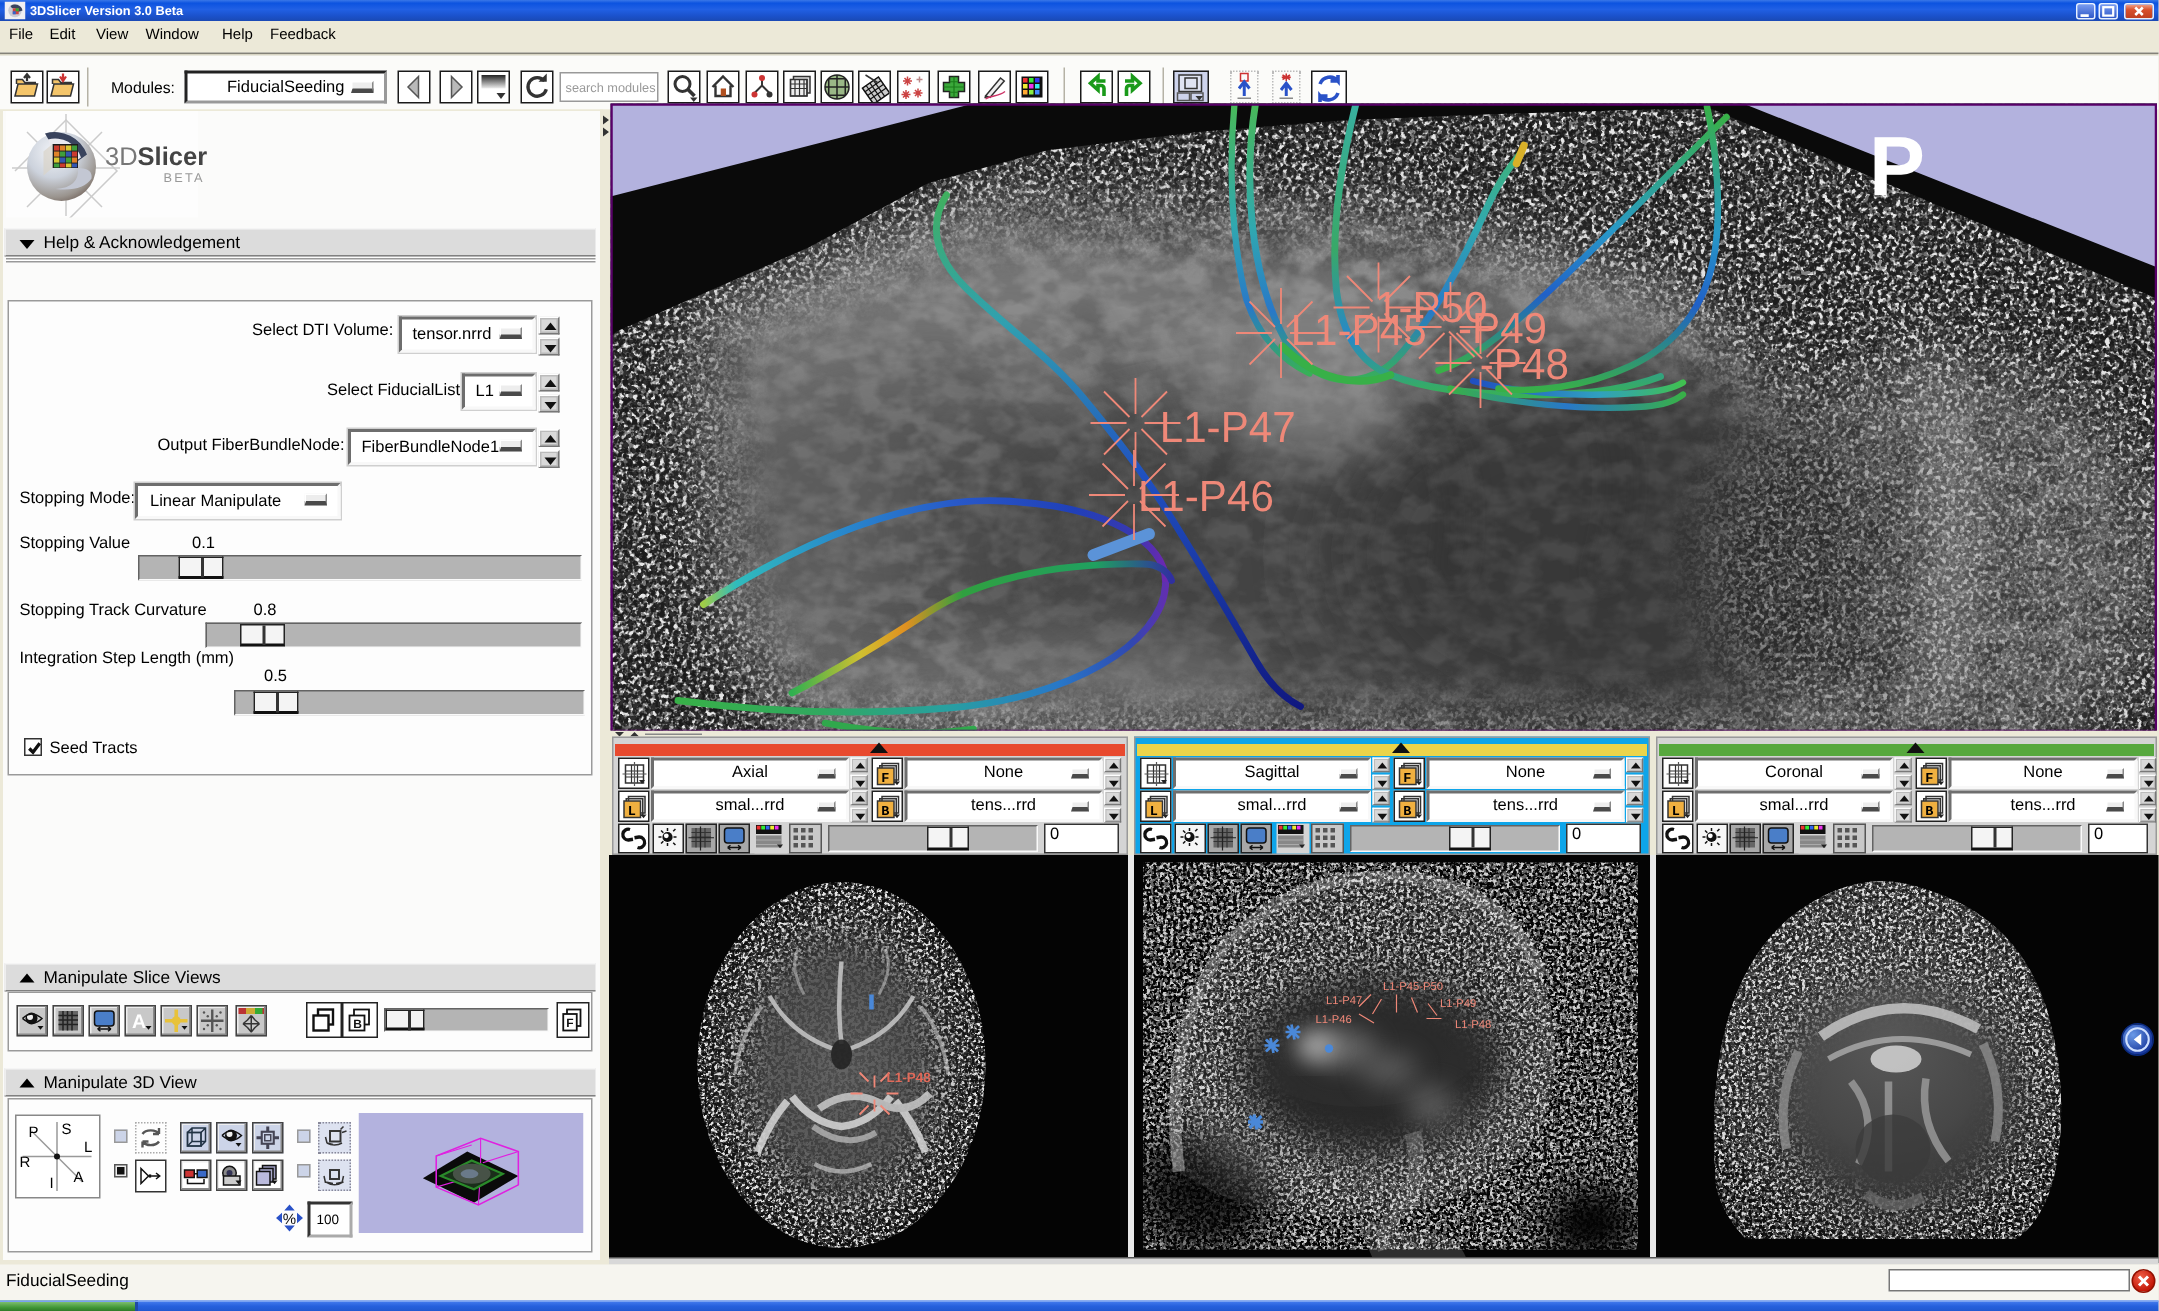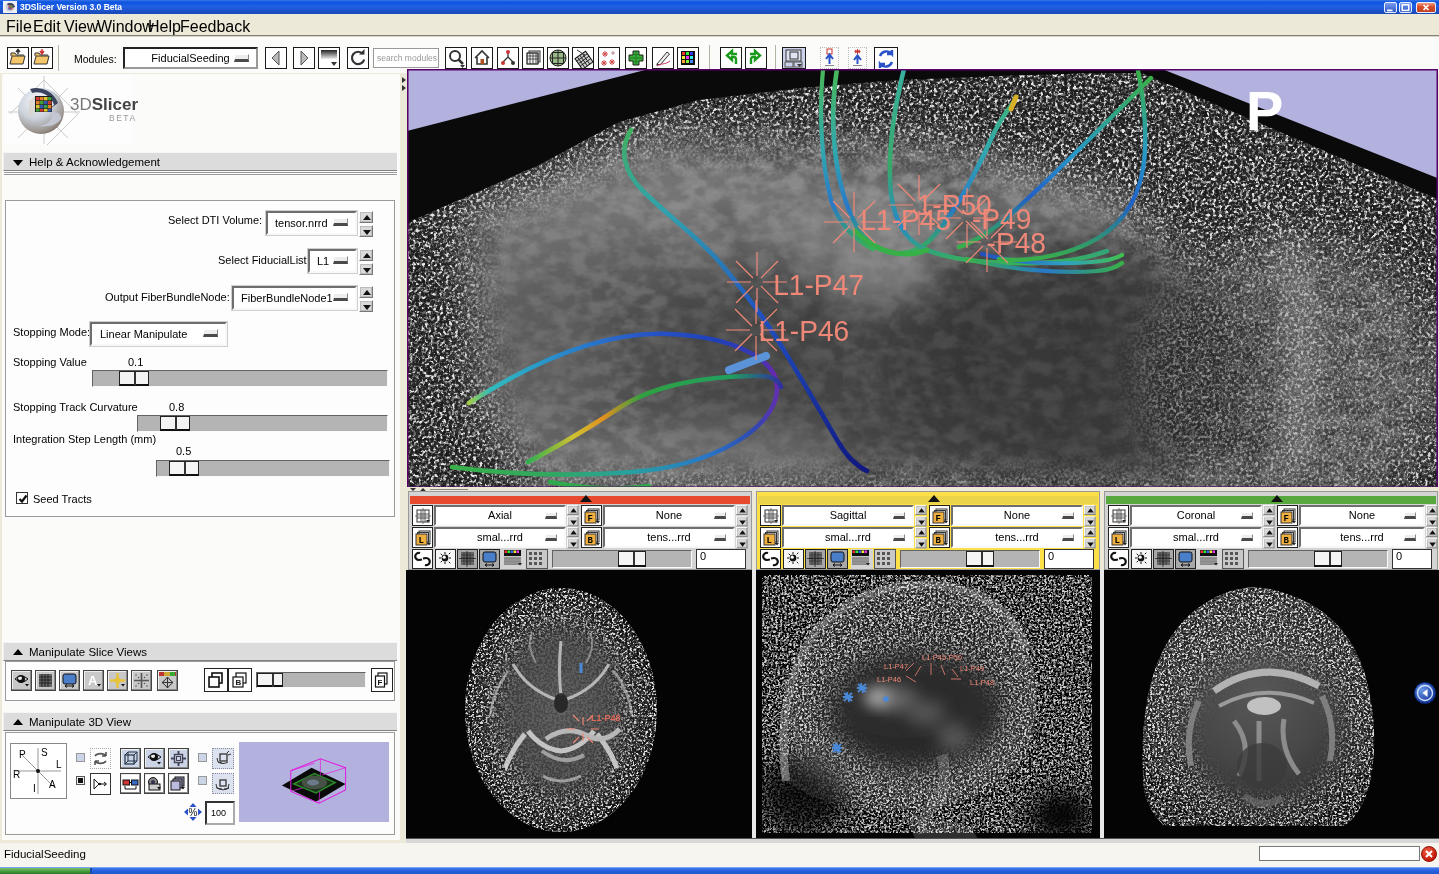--- a/index.html
+++ b/index.html
@@ -1,19 +1,19 @@
 <!DOCTYPE html>
 <html><head><meta charset="utf-8"><style>
 *{margin:0;padding:0;box-sizing:border-box}
 html,body{width:1439px;height:874px;overflow:hidden;background:#ece9d8;font-family:"Liberation Sans",sans-serif}
 #titlebar{position:absolute;left:0;top:0;width:1439px;height:14px;background:linear-gradient(180deg,#3a77e8 0%,#0c53e0 15%,#2160e4 45%,#1b52cc 75%,#1a49b4 100%)}
 #titlebar .ttext{position:absolute;left:20px;top:1.5px;color:#fff;font-size:8.5px;font-weight:bold;letter-spacing:0}
 .tbtn{position:absolute;top:2px;width:13px;height:11px;border:1px solid #e8f0ff;border-radius:2px;color:#fff;overflow:hidden}
 .tbtn svg{position:absolute;left:0;top:0}
-#menubar{position:absolute;left:0;top:14px;width:1439px;height:21px;background:#ece9d8;color:#000;font-size:16px}
+#menubar{position:absolute;left:0;top:14px;width:1439px;height:21px;background:#ece9d8;color:#000;font-size:10px}
 #menubar span{position:absolute;top:4px}
 #toolbar{position:absolute;left:0;top:35px;width:1439px;height:38px;background:#fbfbf9;border-top:2px groove #d8d5c4}
 .tb{position:absolute;top:10px;width:22px;height:22px;border:1px solid #1a1a1a;background:#fff}
 .tbsep{position:absolute;top:8px;width:1px;height:26px;background:#b5b2a5}
 #leftpanel{position:absolute;left:0;top:73px;width:402px;height:770px;background:#ece9d8}
 .hdr{position:absolute;left:3px;width:394px;height:19px;background:#dcdcdc;border-top:1px solid #f5f5f5;border-left:1px solid #eee;border-bottom:1px solid #808080;font-size:11.5px;color:#000}
 .hdr .tri{position:absolute;left:9px;top:7px;width:0;height:0}
 .hdr .txt{position:absolute;left:25px;top:3px}
 .tridown{border-left:5px solid transparent;border-right:5px solid transparent;border-top:6px solid #000}
 .triup{border-left:5px solid transparent;border-right:5px solid transparent;border-bottom:6px solid #000}
@@ -730,21 +730,21 @@
           <rect x="2" y="12" width="3" height="3"></rect>
           <rect x="7" y="12" width="3" height="3"></rect>
           <rect x="12" y="12" width="3" height="3"></rect>
         </g>
       </svg></div>
     <div class="slider" style="left:143px;top:58px;width:140px;height:18px">
       <div class="shandle" style="left:65px;width:28px;height:16px"></div>
     </div>
     <div style="position:absolute;left:287px;top:57px;width:50px;height:20px;background:#fff;border:1px solid #333;font-size:11px;padding-left:3px">0</div>
   </div>
-<div style="position:absolute;left:756px;top:491px;width:344px;height:79px;background:#fde047;border:1px solid #999">
+<div style="position:absolute;left:756px;top:491px;width:344px;height:79px;background:#0ea5e9;border:1px solid #999">
     <div style="position:absolute;left:1px;top:4px;right:1px;height:8px;background:#ecd44a"></div>
     <div style="position:absolute;left:50%;top:3px;width:0;height:0;border-left:6px solid transparent;border-right:6px solid transparent;border-bottom:7px solid #111"></div>
     <div style="position:absolute;left:3px;top:13px;width:21px;height:21px;background:#fff;border:1px solid #222;padding:1px"><svg width="18" height="18">
         <rect x="3" y="3" width="12" height="12" fill="none" stroke="#333"></rect>
         <path d="M3,7 h12 M3,11 h12 M7,3 v12 M11,3 v12" stroke="#333" stroke-width=".8"></path>
         <path d="M9,1 v16 M1,9 h16" stroke="#555" stroke-width=".8"></path>
         <path d="M12,13 l4,0 l-2,2.5 z" fill="#222"></path>
       </svg></div>
     <div class="sdd" style="left:25px;top:13px;width:132px;height:21px;line-height:16px">Sagittal<span class="ddash" style="width:12px;margin-top:-4px;height:7px"></span></div>
     <div class="spin" style="left:158px;top:13px;transform:scale(.82);transform-origin:0 0">

